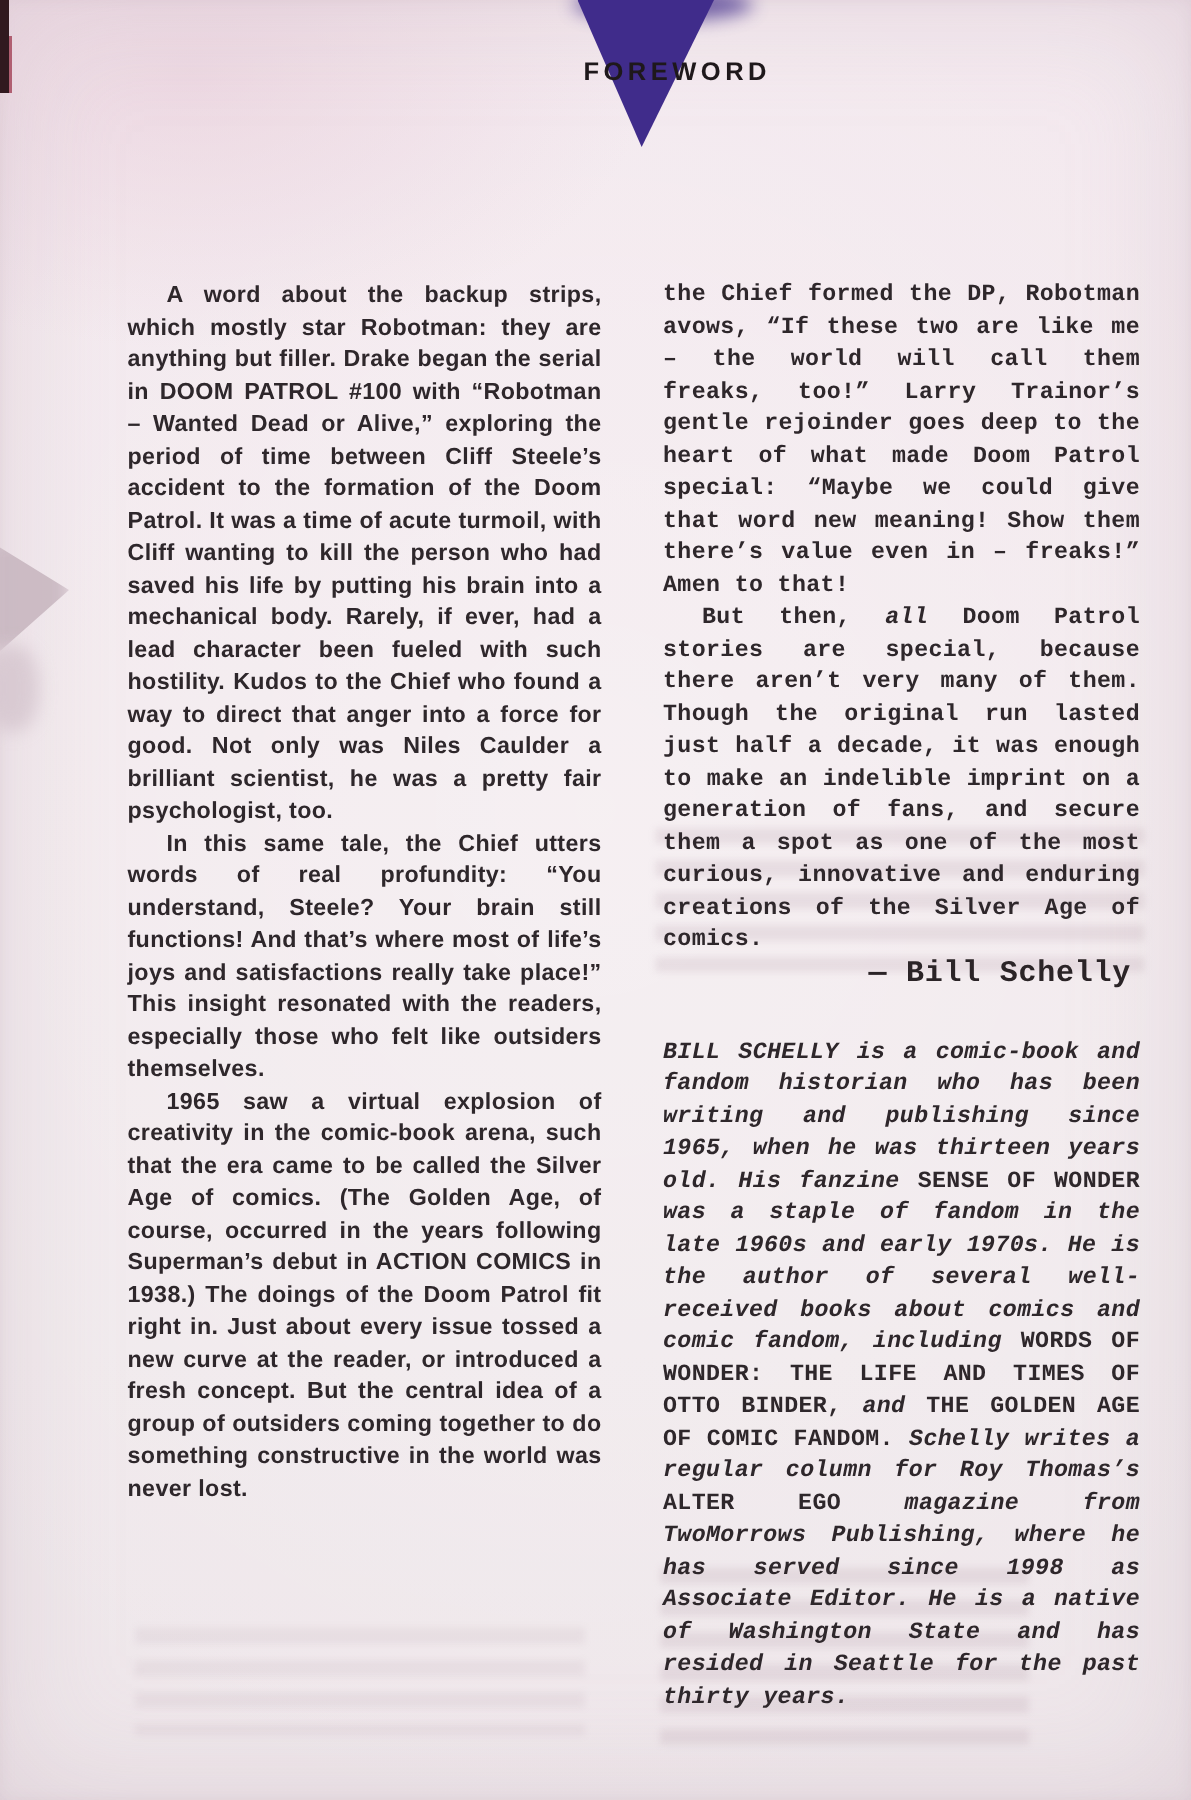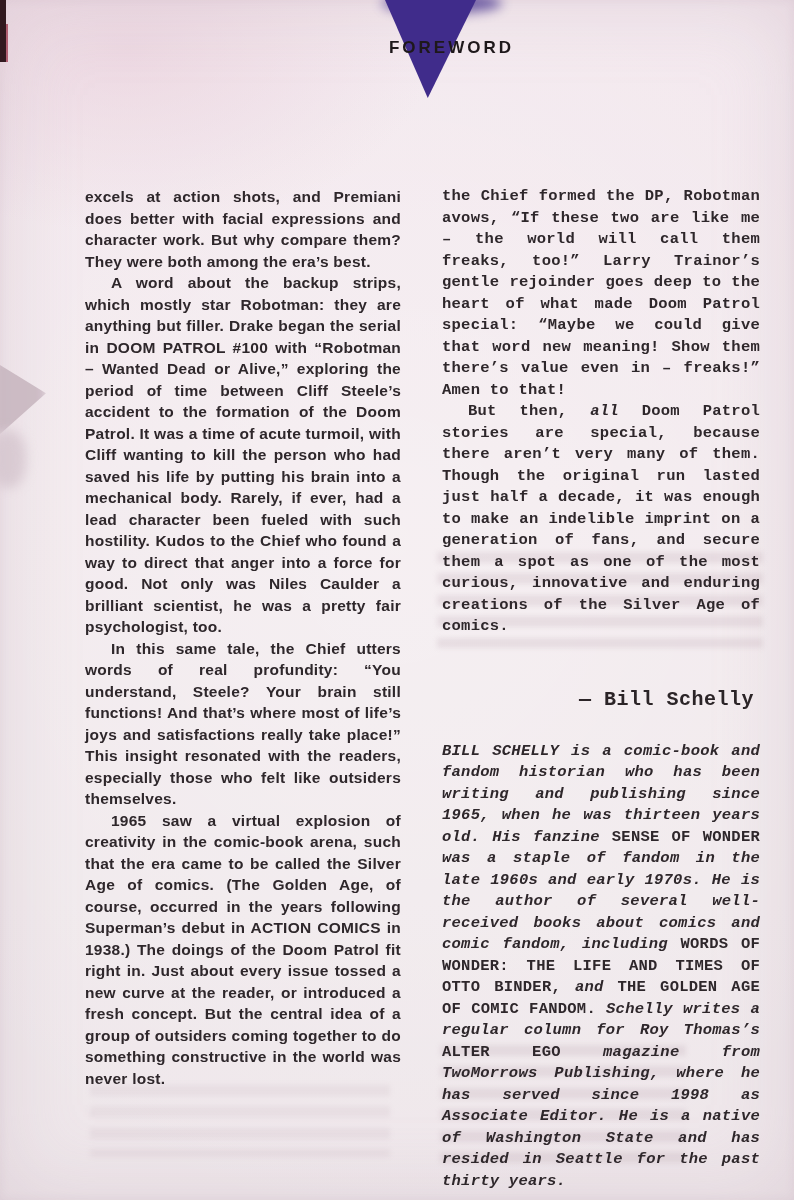--- a/index.html
+++ b/index.html
@@ -76,21 +76,20 @@
     line-height:21.5px;
     letter-spacing:0.25px;
     text-align:justify;
     color:#2e272b;
   }
   .col p.indent { text-indent:26px; }
   span.italic { font-style:italic; }
   span.roman  { font-style:normal; }
 
   .signature {
-    margin-top:50px;
     padding-right:6px;
     text-align:right;
     font-weight:bold;
     font-size:20px;
     letter-spacing:0.5px;
     color:#2b2427;
   }
   .bio { margin-top:30px; }
   .bio p { font-style:italic; }
 </style>
@@ -106,21 +105,20 @@
   <div class="corner-mark"></div>
   <div class="corner-line"></div>
   <div class="edge-blob-1"></div>
   <div class="edge-blob-2"></div>
 
   <div class="ghost ghost-1"></div>
   <div class="ghost ghost-2"></div>
   <div class="ghost ghost-3"></div>
 
   <section class="col col-left">
-      <p><span>excels at action shots, and Premiani does better with facial expressions and character work. But why compare them? They were both among the era’s best.</span></p>
       <p class="indent"><span>A word about the backup strips, which mostly star Robotman: they are anything but filler. Drake began the serial in DOOM PATROL #100 with “Robotman – Wanted Dead or Alive,” exploring the period of time between Cliff Steele’s accident to the formation of the Doom Patrol. It was a time of acute turmoil, with Cliff wanting to kill the person who had saved his life by putting his brain into a mechanical body. Rarely, if ever, had a lead character been fueled with such hostility. Kudos to the Chief who found a way to direct that anger into a force for good. Not only was Niles Caulder a brilliant scientist, he was a pretty fair psychologist, too.</span></p>
       <p class="indent"><span>In this same tale, the Chief utters words of real profundity: “You understand, Steele? Your brain still functions! And that’s where most of life’s joys and satisfactions really take place!” This insight resonated with the readers, especially those who felt like outsiders themselves.</span></p>
       <p class="indent"><span>1965 saw a virtual explosion of creativity in the comic-book arena, such that the era came to be called the Silver Age of comics. (The Golden Age, of course, occurred in the years following Superman’s debut in ACTION COMICS in 1938.) The doings of the Doom Patrol fit right in. Just about every issue tossed a new curve at the reader, or introduced a fresh concept. But the central idea of a group of outsiders coming together to do something constructive in the world was never lost.</span></p>
     </section>
 
   <section class="col col-right">
     <div>
         <p><span>the Chief formed the DP, Robotman avows, “If these two are like me – the world will call them freaks, too!” Larry Trainor’s gentle rejoinder goes deep to the heart of what made Doom Patrol special: “Maybe we could give that word new meaning! Show them there’s value even in – freaks!” Amen to that!</span></p>
         <p class="indent"><span>But then, </span><span class="italic">all</span><span> Doom Patrol stories are special, because there aren’t very many of them. Though the original run lasted just half a decade, it was enough to make an indelible imprint on a generation of fans, and secure them a spot as one of the most curious, innovative and enduring creations of the Silver Age of comics.</span></p>
       </div>

